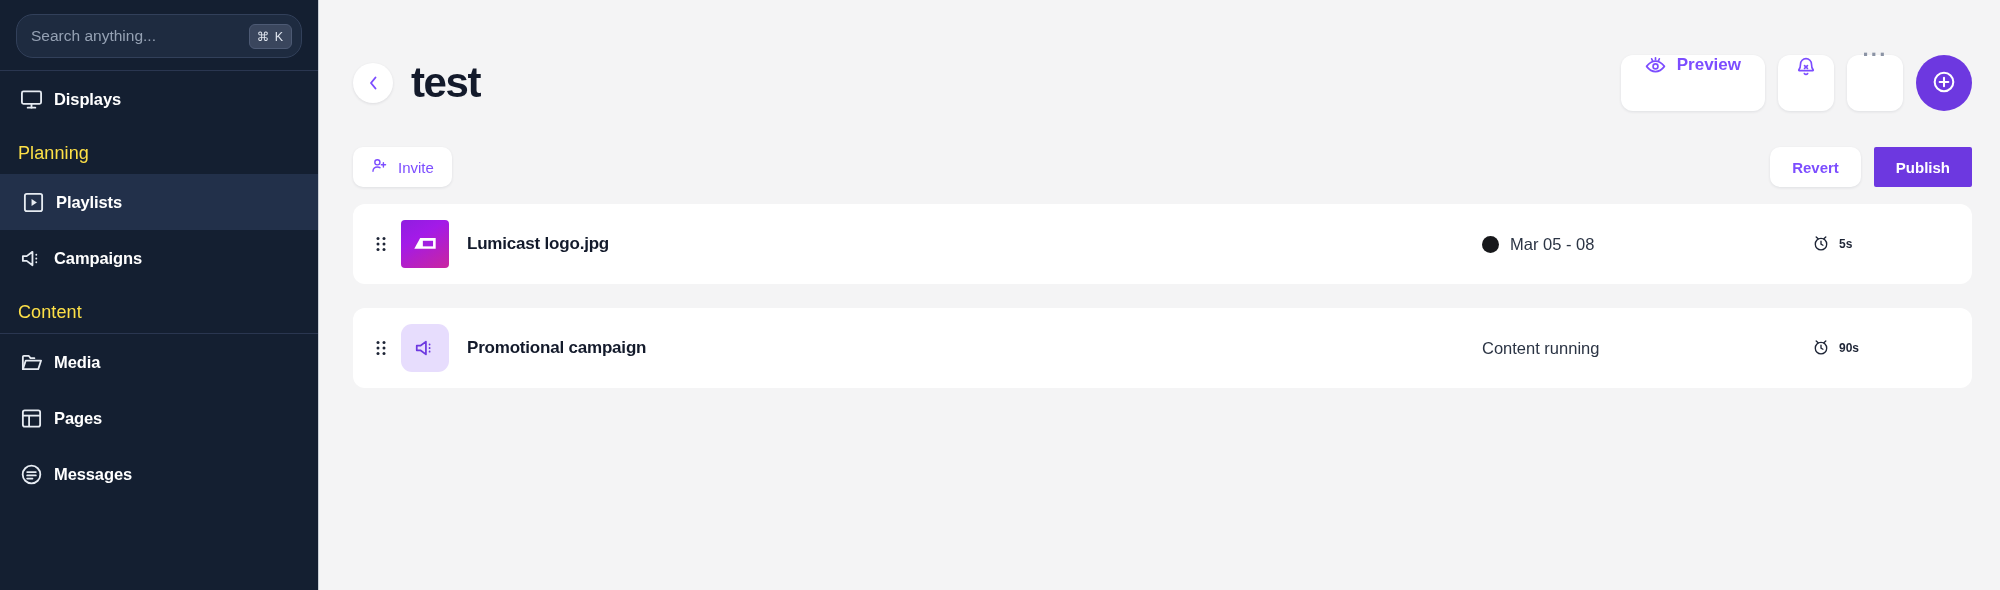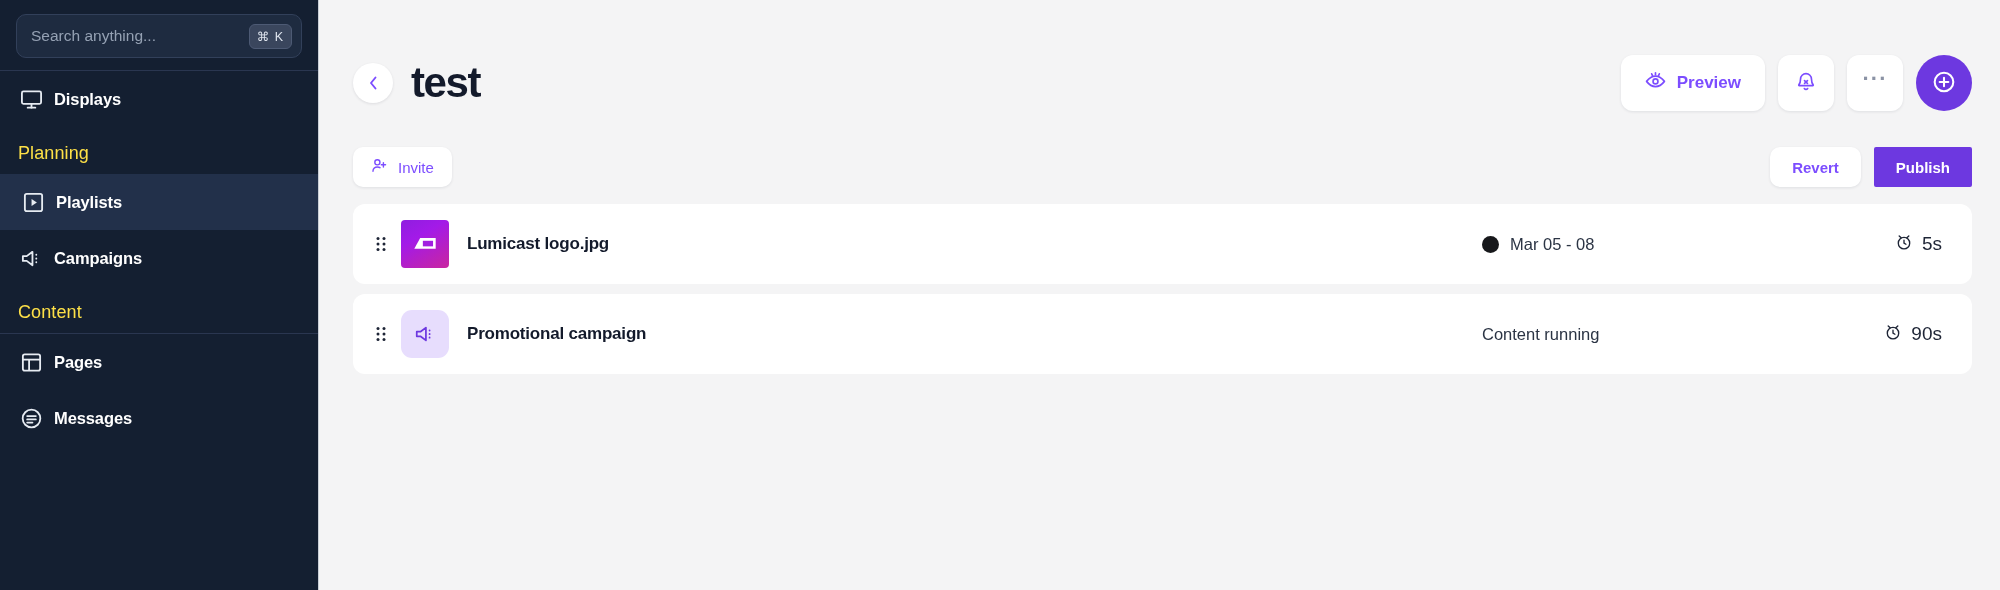--- a/index.html
+++ b/index.html
@@ -34,21 +34,21 @@
   .ws-text { flex: 1; min-width: 0; }
   .ws-title {
     font-size: 17.5px; font-weight: bold; color: #ffffff;
     letter-spacing: -0.2px; line-height: 1.25;
   }
   .ws-sub { font-size: 14.5px; color: #9aa6b8; line-height: 1.35; }
   .ws-chev { color: #c4cdda; font-size: 17px; padding-right: 4px; }
 
   .search-wrap { padding: 14px 16px 12px 16px; }
   .search-box {
-    height: 44px; border-radius: 10px;
+    height: 44px; border-radius: 17px;
     background: #1e2b40; border: 1px solid #32405a;
     display: flex; align-items: center;
     padding: 0 9px 0 14px; gap: 8px;
   }
   .search-ph { flex: 1; font-size: 15.5px; color: #95a1b3; }
   .kbd {
     background: #3a465d; border: 1px solid #4d5a74;
     border-radius: 6px; color: #dfe5ee;
     font-size: 12.5px; padding: 4px 7px; letter-spacing: 1px;
     white-space: nowrap;
@@ -84,21 +84,21 @@
   }
   .page-title {
     font-size: 42px; font-weight: bold; color: #131a2b;
     letter-spacing: -1.4px; line-height: 1;
   }
   .topbar-spacer { flex: 1; }
   .tb-actions { display: flex; align-items: center; gap: 13px; }
   .btn-white {
     background: #ffffff; border: none; border-radius: 12px;
     box-shadow: 0 1px 3px rgba(16,24,40,0.09);
-    height: 56px; display: flex; align-items: center; justify-content: center;
+    height: 56px; display: flex; align-items: flex-start; justify-content: center;
     gap: 11px; padding: 0 24px; cursor: pointer;
     color: #7c4dff; font-size: 17px; font-weight: bold;
     font-family: "Liberation Sans", sans-serif;
   }
   .btn-icon-sq {
     width: 56px; min-width: 56px; padding: 0;
   }
   .dots { color: #8b93a5; font-size: 22px; line-height: 0; letter-spacing: 1px; padding-bottom: 8px; }
   .btn-add {
     width: 56px; height: 56px; min-width: 56px; border-radius: 50%;
@@ -128,21 +128,21 @@
     color: #7c4dff; font-size: 15px; font-weight: bold;
     font-family: "Liberation Sans", sans-serif;
   }
   .publish-btn {
     background: #6d38e0; border: none; border-radius: 2px;
     height: 40px; padding: 0 22px; cursor: pointer;
     color: #ffffff; font-size: 15px; font-weight: bold;
     font-family: "Liberation Sans", sans-serif;
   }
 
-  .list { padding: 8px 28px 0 34px; display: flex; flex-direction: column; gap: 10px; }
+  .list { padding: 8px 28px 0 34px; display: flex; flex-direction: column; gap: 24px; }
   .row {
     background: #ffffff; border-radius: 12px;
     height: 80px; display: flex; align-items: center;
     padding: 0 30px 0 14px; cursor: pointer;
   }
   .drag-handle {
     width: 28px; min-width: 28px; display: flex; align-items: center; justify-content: center;
     color: #1e2536; cursor: grab;
   }
   .row-thumb {
@@ -166,23 +166,24 @@
     display: flex; align-items: center; gap: 11px;
     font-size: 16.5px; color: #2b3444;
     width: 330px; justify-content: flex-start;
   }
   .sched-dot {
     width: 17px; height: 17px; min-width: 17px; border-radius: 50%;
     background: #17181b;
   }
   .row-dur {
     display: flex; align-items: center; gap: 9px;
-    font-size: 19px; color: #2b3444;
-    width: 130px; justify-content: flex-end;
+    font-size: 12px; color: #2b3444;
+    width: 130px; justify-content: flex-start;
     color: #1e2536;
+    font-weight: bold;
   }
 </style>
 </head>
 <body>
 
 <div class="app">
 
   <aside class="sidebar">
 
 
@@ -227,20 +228,29 @@
             <line x1="17" y1="11.8" x2="17" y2="12.2"></line>
             <line x1="17" y1="15.8" x2="17" y2="16"></line>
           </svg>
         </span>
         <span class="nav-label">Campaigns</span>
       </div>
 
       <div class="nav-section">Content</div>
       <div class="nav-divider"></div>
 
+      <div class="nav-item">
+        <span class="nav-ico">
+          <svg width="23" height="23" viewBox="0 0 24 24" fill="none" stroke="currentColor" stroke-width="1.9" stroke-linecap="round" stroke-linejoin="round">
+            <path d="M3 19 L3 6 a1 1 0 0 1 1-1 h5 l2 2.5 h4"></path>
+            <path d="M3 19 L6 10 H22 L19 19 Z"></path>
+          </svg>
+        </span>
+        <span class="nav-label">Media</span>
+      </div>
 
       <div class="nav-item">
         <span class="nav-ico">
           <svg width="23" height="23" viewBox="0 0 24 24" fill="none" stroke="currentColor" stroke-width="1.9" stroke-linejoin="round">
             <rect x="3" y="3.5" width="18" height="17" rx="2"></rect>
             <line x1="3" y1="9" x2="21" y2="9"></line>
             <line x1="9.5" y1="9" x2="9.5" y2="20.5"></line>
           </svg>
         </span>
         <span class="nav-label">Pages</span>

